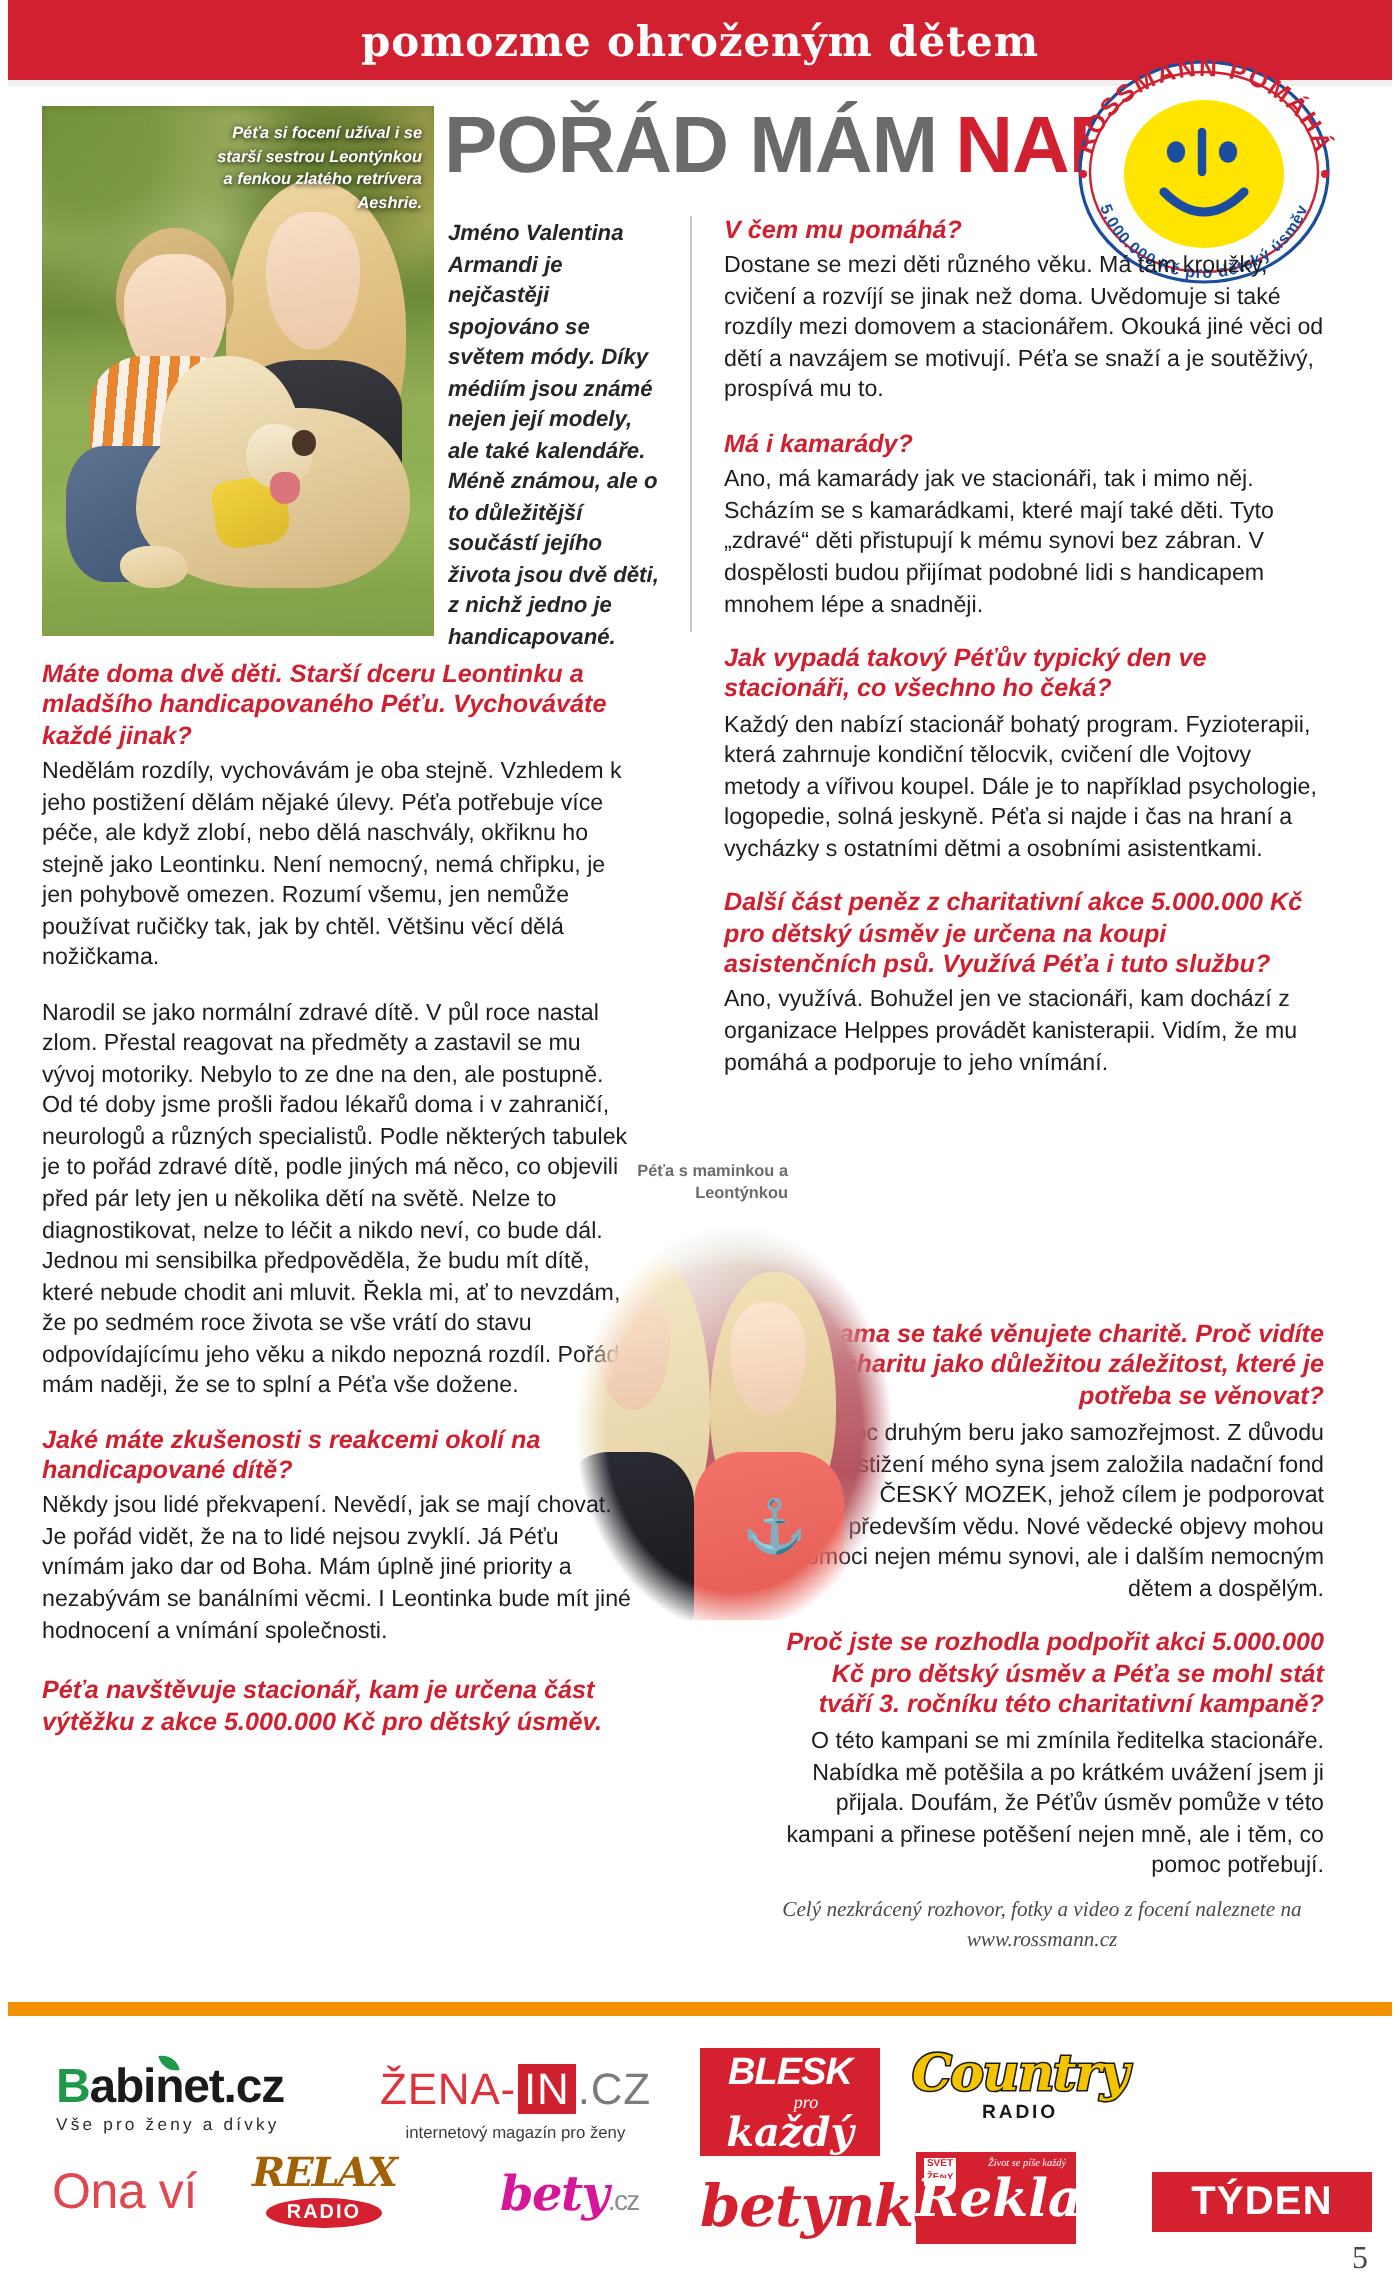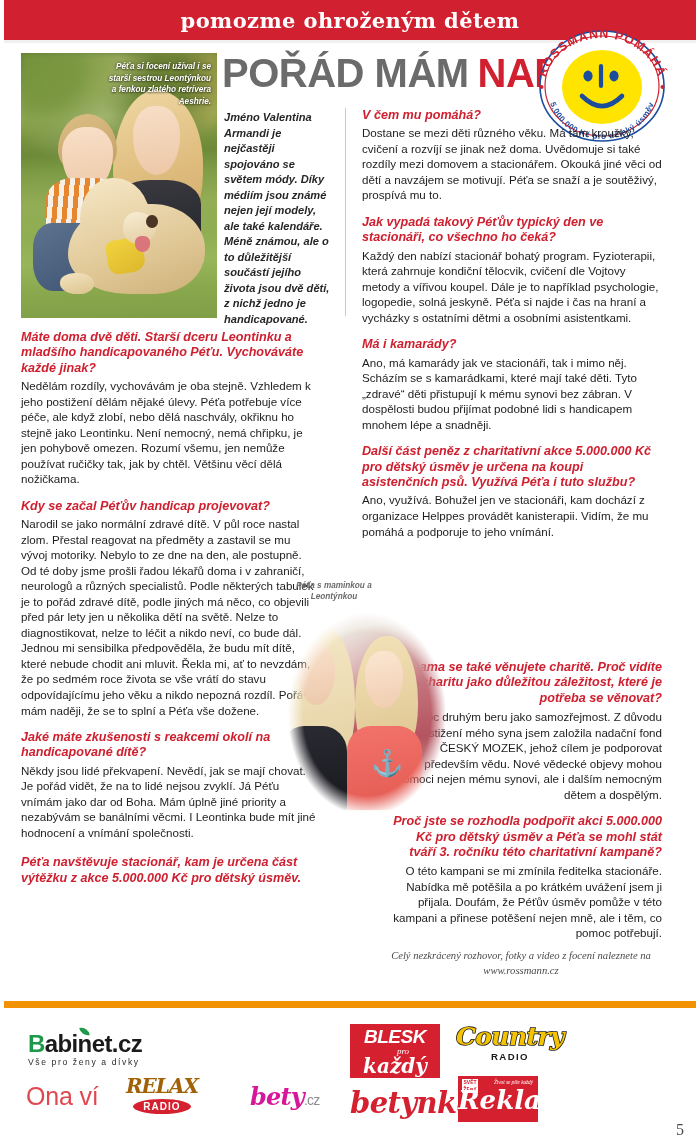--- a/index.html
+++ b/index.html
@@ -310,24 +310,23 @@
   .ph2-book {
     position: absolute; left: 18%; top: 80%;
     width: 70%; height: 18%;
     background: linear-gradient(170deg,#fdfcfa,#e8e2d8);
     border-radius: 4px;
     box-shadow: inset 0 0 0 1px rgba(0,0,0,0.06);
   }
   .photo2-caption {
     position: absolute; left: 6px; top: 10px;
     width: 120px;
-    text-align: center;
+    text-align: right;
     color: #6b6b6b;
     font-family: "Liberation Sans", sans-serif;
-    font-style: italic;
     font-weight: bold;
     font-size: 8.2px;
     line-height: 1.4;
   }
 
   
   .signature {
     position: absolute; left: 380px; top: 948px;
     width: 282px;
     text-align: center;
@@ -602,47 +601,46 @@
   <div class="intro-divider"></div>
 
   <div class="col col-left">
 
     <div class="blk">
       <p class="q">Máte doma dvě děti. Starší dceru Leontinku a mladšího handicapovaného Péťu. Vychováváte každé jinak?</p>
       <p class="a">Nedělám rozdíly, vychovávám je oba stejně. Vzhledem k jeho postižení dělám nějaké úlevy. Péťa potřebuje více péče, ale když zlobí, nebo dělá naschvály, okřiknu ho stejně jako Leontinku. Není nemocný, nemá chřipku, je jen pohybově omezen. Rozumí všemu, jen nemůže používat ručičky tak, jak by chtěl. Většinu věcí dělá nožičkama.</p>
     </div>
 
     <div class="blk">
-      <p class="q">Kdy se začal Péťův handicap projevovat?</p>
       <p class="a">Narodil se jako normální zdravé dítě. V půl roce nastal zlom. Přestal reagovat na předměty a zastavil se mu vývoj motoriky. Nebylo to ze dne na den, ale postupně. Od té doby jsme prošli řadou lékařů doma i v zahraničí, neurologů a různých specialistů. Podle některých tabulek je to pořád zdravé dítě, podle jiných má něco, co objevili před pár lety jen u několika dětí na světě. Nelze to diagnostikovat, nelze to léčit a nikdo neví, co bude dál. Jednou mi sensibilka předpověděla, že budu mít dítě, které nebude chodit ani mluvit. Řekla mi, ať to nevzdám, že po sedmém roce života se vše vrátí do stavu odpovídajícímu jeho věku a nikdo nepozná rozdíl. Pořád mám naději, že se to splní a Péťa vše dožene.</p>
     </div>
 
     <div class="blk">
       <p class="q">Jaké máte zkušenosti s reakcemi okolí na handicapované dítě?</p>
       <p class="a">Někdy jsou lidé překvapení. Nevědí, jak se mají chovat. Je pořád vidět, že na to lidé nejsou zvyklí. Já Péťu vnímám jako dar od Boha. Mám úplně jiné priority a nezabývám se banálními věcmi. I Leontinka bude mít jiné hodnocení a vnímání společnosti.</p>
     </div>
 
     <p class="closing">Péťa navštěvuje stacionář, kam je určena část výtěžku z akce 5.000.000 Kč pro dětský úsměv.</p>
   </div>
 
   <div class="col col-right">
 
     <div class="blk">
       <p class="q">V čem mu pomáhá?</p>
       <p class="a">Dostane se mezi děti různého věku. Má tam kroužky, cvičení a rozvíjí se jinak než doma. Uvědomuje si také rozdíly mezi domovem a stacionářem. Okouká jiné věci od dětí a navzájem se motivují. Péťa se snaží a je soutěživý, prospívá mu to.</p>
     </div>
 
     <div class="blk">
+      <p class="q">Má i kamarády?</p>
+      <p class="a">Ano, má kamarády jak ve stacionáři, tak i mimo něj. Scházím se s kamarádkami, které mají také děti. Tyto „zdravé“ děti přistupují k mému synovi bez zábran. V dospělosti budou přijímat podobné lidi s handicapem mnohem lépe a snadněji.</p>
+    </div>
+
+    <div class="blk">
       <p class="q">Jak vypadá takový Péťův typický den ve stacionáři, co všechno ho čeká?</p>
       <p class="a">Každý den nabízí stacionář bohatý program. Fyzioterapii, která zahrnuje kondiční tělocvik, cvičení dle Vojtovy metody a vířivou koupel. Dále je to například psychologie, logopedie, solná jeskyně. Péťa si najde i čas na hraní a vycházky s ostatními dětmi a osobními asistentkami.</p>
-    </div>
-
-    <div class="blk">
-      <p class="q">Má i kamarády?</p>
-      <p class="a">Ano, má kamarády jak ve stacionáři, tak i mimo něj. Scházím se s kamarádkami, které mají také děti. Tyto „zdravé“ děti přistupují k mému synovi bez zábran. V dospělosti budou přijímat podobné lidi s handicapem mnohem lépe a snadněji.</p>
     </div>
 
     <div class="blk">
       <p class="q">Další část peněz z charitativní akce 5.000.000 Kč pro dětský úsměv je určena na koupi asistenčních psů. Využívá Péťa i tuto službu?</p>
       <p class="a">Ano, využívá. Bohužel jen ve stacionáři, kam dochází z organizace Helppes provádět kanisterapii. Vidím, že mu pomáhá a podporuje to jeho vnímání.</p>
     </div>
   </div>
 
   <div class="col" style="left:390px; top:660px; width:272px; text-align:right;">
     <p class="q" style="text-align:right; margin-bottom:3px;">Vy sama se také věnujete charitě. Proč vidíte charitu jako důležitou záležitost, které je potřeba se věnovat?</p>
@@ -673,20 +671,24 @@
   <div class="sponsors">
 
     <div class="logo l-babinet">
       <div class="main logo-txt">
         <span class="b">B</span><span>abinet.cz</span>
         <span class="leaf"></span>
       </div>
       <div class="sub logo-txt">Vše pro ženy a dívky</div>
     </div>
 
+    <div class="logo l-zena">
+      <div class="main logo-txt"><span>ŽENA-</span><span class="box">IN</span><span class="grey">.CZ</span></div>
+      <div class="sub logo-txt">internetový magazín pro ženy</div>
+    </div>
 
     <div class="logo l-blesk">
       <div class="b1">BLESK</div>
       <div class="b2">pro</div>
       <div class="b3">každý</div>
     </div>
 
     <div class="logo l-country">
       <div class="c1 logo-txt">Country</div>
       <div class="c2 logo-txt">RADIO</div>
@@ -709,20 +711,23 @@
     <div class="logo l-betynka">
       <div class="main logo-txt">betynka</div>
     </div>
 
     <div class="logo l-dasa">
       <div class="tiny">SVĚT ŽENY</div>
       <div class="slogan">Život se píše každý</div>
       <div class="name">Řekla</div>
     </div>
 
+    <div class="logo l-tyden">
+      <div class="main logo-txt">TÝDEN</div>
+    </div>
 
   </div>
 
   <div class="page-number">5</div>
 
   <div class="side-rule-left"></div>
   <div class="side-rule-right"></div>
 
 </div>
 

